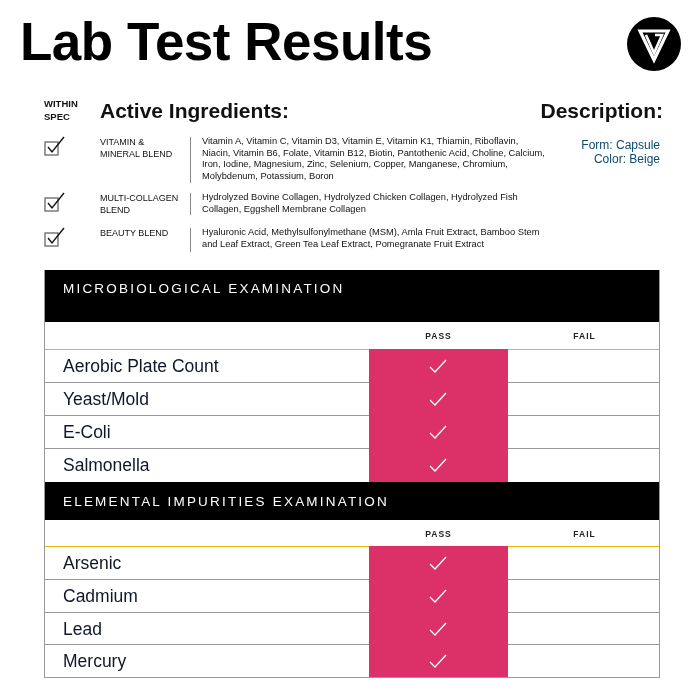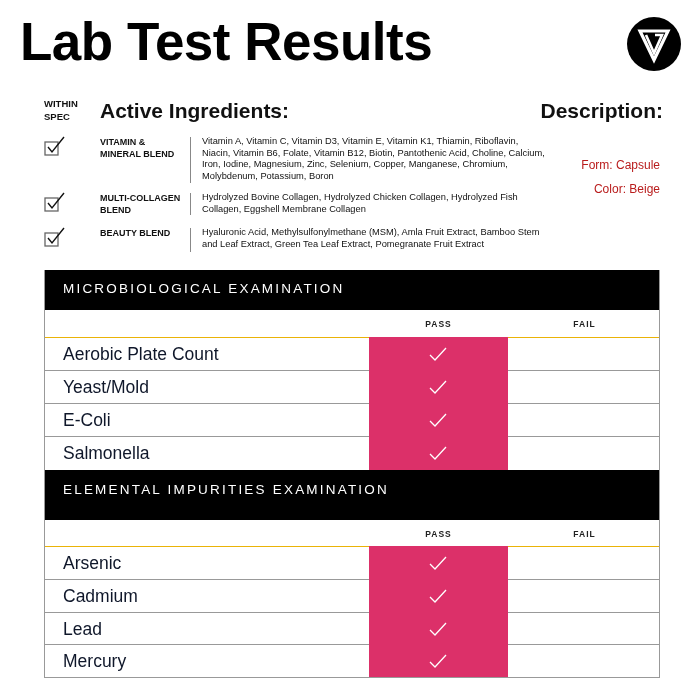--- a/index.html
+++ b/index.html
@@ -6,30 +6,30 @@
   html, body { width: 700px; height: 700px; background: #ffffff; overflow: hidden; }
   body { position: relative; font-family: "Liberation Sans", "DejaVu Sans", sans-serif; color: #111; }
 
   .title { position: absolute; left: 20px; top: 12px; font-size: 53px; font-weight: 900; letter-spacing: -0.5px; color: #000; line-height: 60px; }
   .logo { position: absolute; left: 627px; top: 17px; width: 54px; height: 54px; border-radius: 50%; background: #000; }
   .logo svg { position: absolute; left: 0; top: 0; }
 
   .within-spec { position: absolute; left: 44px; top: 97px; font-size: 9.5px; font-weight: 700; line-height: 13px; color: #111; }
   .ing-heading { position: absolute; left: 100px; top: 99px; font-size: 21px; font-weight: 700; color: #111; text-align: right; }
   .desc-heading { position: absolute; right: 37px; top: 99px; font-size: 21px; font-weight: 700; color: #111; text-align: right; }
-  .desc-line { position: absolute; right: 40px; font-size: 12px; color: #b91c1c; text-align: right; margin-top: 20px; }
+  .desc-line { position: absolute; right: 40px; font-size: 12px; color: #0c4a6e; text-align: right; }
 
   .blend { position: absolute; left: 44px; width: 500px; }
   .blend .chk { position: absolute; left: 0; top: 0; width: 22px; height: 20px; }
-  .blend .name { position: absolute; left: 56px; top: 0; width: 90px; font-size: 9px; font-weight: 700; line-height: 12px; color: #111; }
+  .blend .name { position: absolute; left: 56px; top: 0; width: 90px; font-size: 9px; font-weight: 400; line-height: 12px; color: #111; }
   .blend .bar { position: absolute; left: 146px; top: 1px; width: 1px; background: #888; }
   .blend .list { position: absolute; left: 158px; top: 0; width: 345px; font-size: 9.3px; line-height: 11.5px; color: #111; }
 
   .table { position: absolute; left: 44px; top: 270px; width: 616px; border-left: 1px solid #999; border-right: 1px solid #999; border-bottom: 1px solid #999; }
-  .sec-head { height: 40px; background: #000; color: #fff; font-size: 13.5px; letter-spacing: 2.2px; padding-left: 18px; line-height: 38px; }
+  .sec-head { height: 52px; background: #000; color: #fff; font-size: 13.5px; letter-spacing: 2.2px; padding-left: 18px; line-height: 38px; }
   .sub-head { position: relative; height: 28px; border-bottom: 1px solid #eab308; }
   .sub-head span { position: absolute; top: 9px; font-size: 8.5px; font-weight: 700; letter-spacing: 1px; color: #222; width: 139px; text-align: center; }
   .row { position: relative; height: 33px; border-bottom: 1px solid #999; }
   .row:last-child { border-bottom: none; }
   .row .label { position: absolute; left: 18px; top: 6px; font-size: 17.5px; color: #0f172a; }
   .row .pass { position: absolute; left: 324px; top: -1px; width: 139px; height: calc(100% + 1px); background: #dc3069; }
   .row .pass svg { position: absolute; left: 59px; top: 9px; }
   .row .fail { position: absolute; left: 463px; top: 0; width: 153px; height: 100%; }
 </style>
 </head>
@@ -45,21 +45,21 @@
 </div>
 
 <div class="within-spec">
   <div>WITHIN</div>
   <div>SPEC</div>
 </div>
 <div class="ing-heading">Active Ingredients:</div>
 
 <div class="desc-heading">Description:</div>
 <div class="desc-line" style="top:138px;">Form: Capsule</div>
-<div class="desc-line" style="top:162px;">Color: Beige</div>
+<div class="desc-line" style="top:152px;">Color: Beige</div>
 
 <div class="blend" style="top:136px;">
   <svg class="chk" width="22" height="20" viewBox="0 0 22 20">
     <rect x="1" y="6" width="13" height="13" fill="none" stroke="#666" stroke-width="1.3"></rect>
     <polyline points="4,11 8,16 20,1" fill="none" stroke="#111" stroke-width="1.4"></polyline>
   </svg>
   <div class="name">
     <div>VITAMIN &amp;</div>
     <div>MINERAL BLEND</div>
   </div>
@@ -129,21 +129,21 @@
   <div class="row" style="border-bottom:none;">
     <div class="label">Salmonella</div>
     <div class="pass">
       <svg width="20" height="16" viewBox="0 0 20 16">
           <polyline points="2,9 7,14 18,2" fill="none" stroke="#fff" stroke-width="1.3"></polyline>
         </svg>
     </div>
     <div class="fail"></div>
   </div>
 
-  <div class="sec-head" style="height:50px; line-height:40px;">ELEMENTAL IMPURITIES EXAMINATION</div>
+  <div class="sec-head" style="height:38px; line-height:40px;">ELEMENTAL IMPURITIES EXAMINATION</div>
   <div class="sub-head" style="height:27px;">
     <span style="left:324px;">PASS</span>
     <span style="left:470px;">FAIL</span>
   </div>
   <div class="row">
     <div class="label">Arsenic</div>
     <div class="pass">
       <svg width="20" height="16" viewBox="0 0 20 16">
           <polyline points="2,9 7,14 18,2" fill="none" stroke="#fff" stroke-width="1.3"></polyline>
         </svg>

